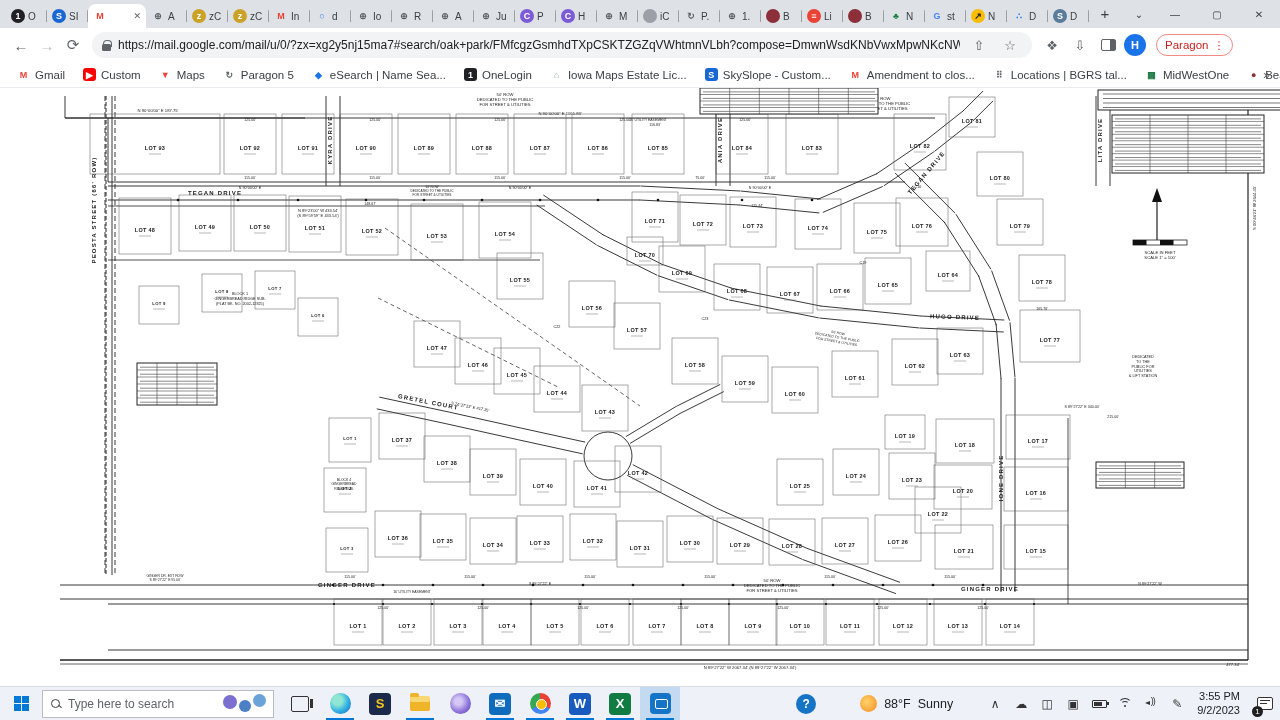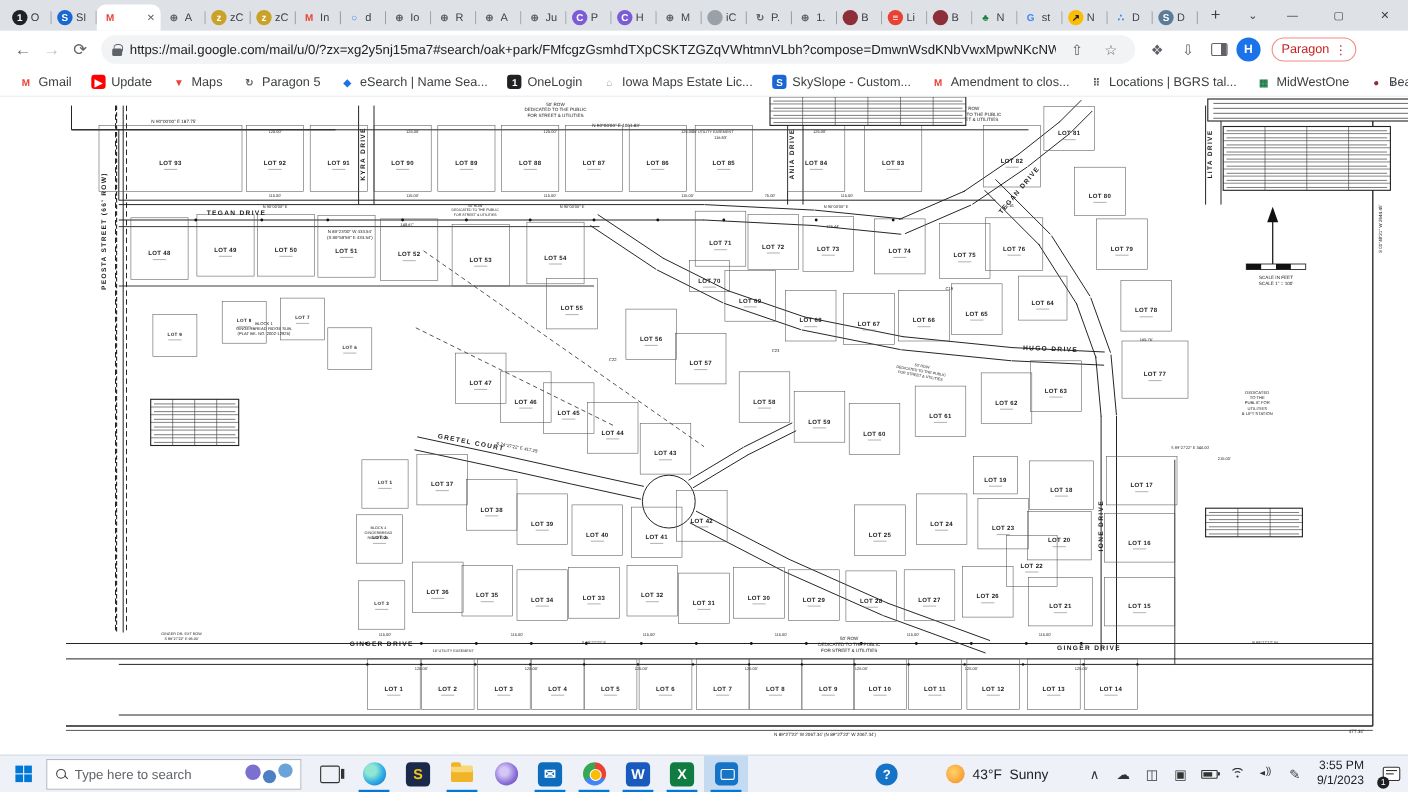--- a/index.html
+++ b/index.html
@@ -247,21 +247,21 @@
   </div>
 
   <div id="bookmarks">
     <div id="bmlist" style="display:flex;align-items:center;gap:4px;">
         <div class="bm">
           <span class="bico" style="background: transparent; color: rgb(234, 67, 53);">M</span>
           <span>Gmail</span>
         </div>
         <div class="bm">
           <span class="bico" style="background: rgb(255, 0, 0); color: rgb(255, 255, 255);">▶</span>
-          <span>Update</span>
+          <span>Custom</span>
         </div>
         <div class="bm">
           <span class="bico" style="background: transparent; color: rgb(234, 67, 53);">▼</span>
           <span>Maps</span>
         </div>
         <div class="bm">
           <span class="bico" style="background: transparent; color: rgb(95, 99, 104);">↻</span>
           <span>Paragon 5</span>
         </div>
         <div class="bm">
@@ -1111,21 +1111,21 @@
           <span class="ticon" style="background: rgb(16, 124, 65); color: rgb(255, 255, 255);">X</span>
         </div>
         <div class="tapp open activeapp">
           <span class="snipicon"></span>
         </div>
       </div>
     <div id="traywrap">
       <span id="helpico">?</span>
       <span id="weather">
         <span id="sun"></span>
-        <span>43°F</span>
+        <span>88°F</span>
         <span>Sunny</span>
       </span>
       <span class="tray">
         <span class="trayico">∧</span>
         <span class="trayico">☁</span>
         <span class="trayico">◫</span>
         <span class="trayico">▣</span>
         <span class="trayico">
             <span class="batt"></span>
           </span>
@@ -1136,21 +1136,21 @@
               <i></i>
             </span>
           </span>
         <span class="trayico">
             <span class="vol"></span>
           </span>
         <span class="trayico">✎</span>
       </span>
       <span id="clock">
         <div>3:55 PM</div>
-        <div>9/1/2023</div>
+        <div>9/2/2023</div>
       </span>
       <span id="notif">
         <span class="notifico"></span>
         <span class="nbadge">1</span>
       </span>
     </div>
   </div>
 </div>
 
 </body></html>

